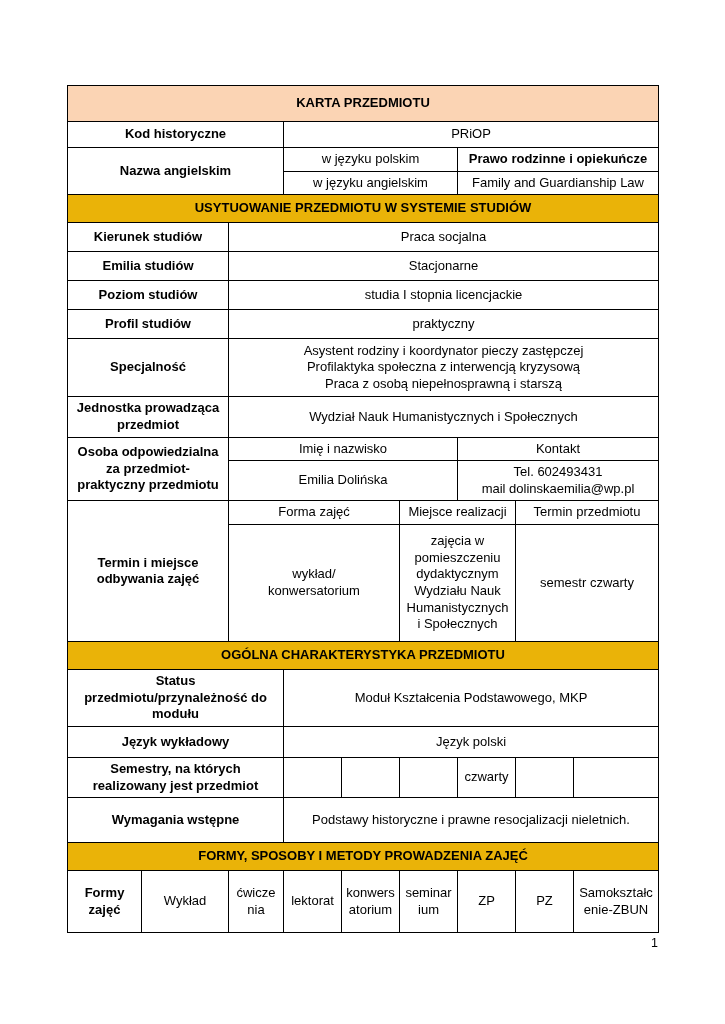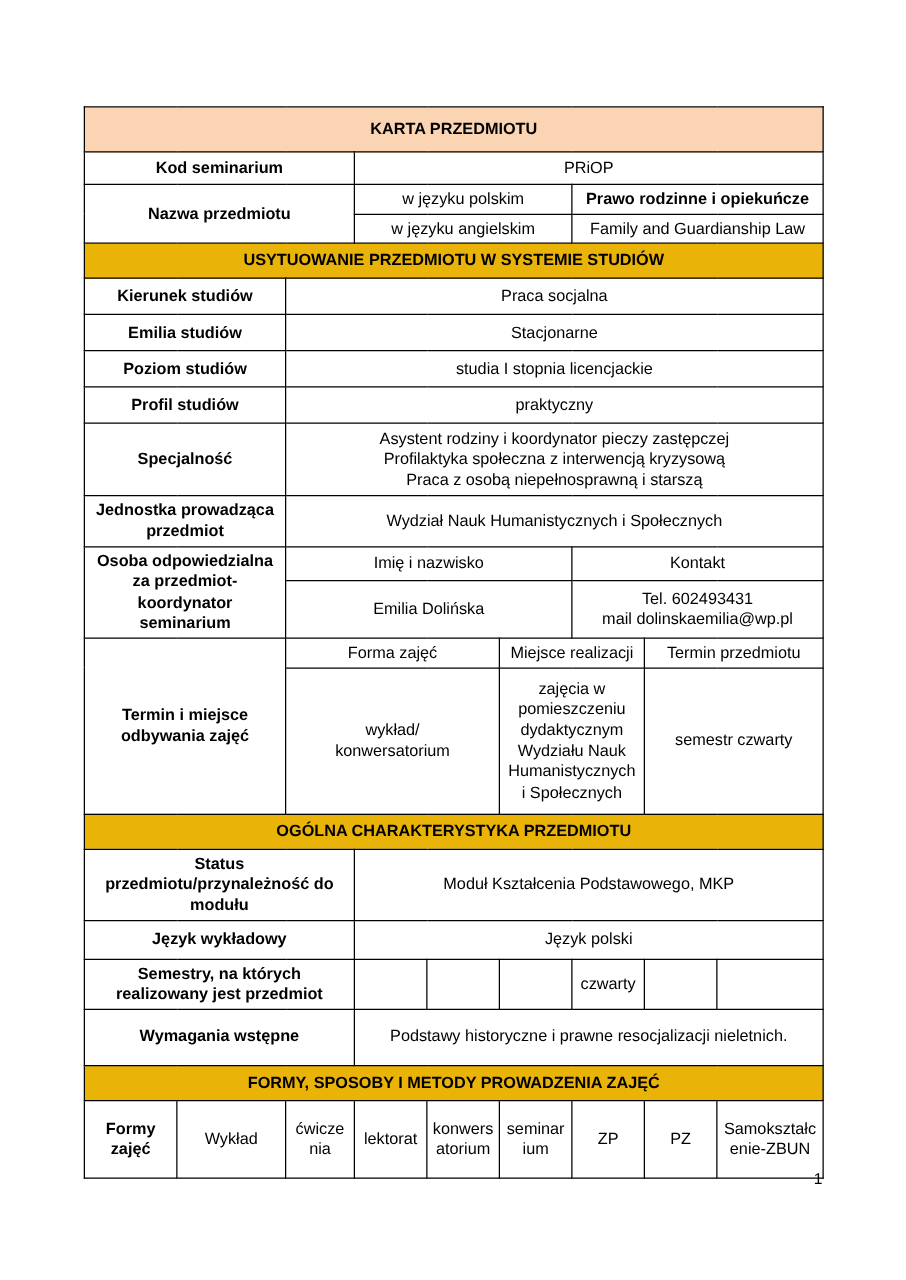--- a/index.html
+++ b/index.html
@@ -58,26 +58,26 @@
           <col style="width:58px">
           <col style="width:85px">
       </colgroup>
 
       <tbody>
           <tr class="title-row">
         <td colspan="9" class="b">KARTA PRZEDMIOTU</td>
       </tr>
 
       <tr style="height:26px">
-        <td colspan="3" class="b">Kod seminarium</td>
+        <td colspan="3" class="b">Kod historyczne</td>
         <td colspan="6">PRiOP</td>
       </tr>
 
       <tr style="height:21px">
-        <td colspan="3" rowspan="2" class="b">Nazwa przedmiotu</td>
+        <td colspan="3" rowspan="2" class="b">Nazwa angielskim</td>
         <td colspan="3">w języku polskim</td>
         <td colspan="3" class="b">Prawo rodzinne i opiekuńcze</td>
       </tr>
       <tr style="height:21px">
         <td colspan="3">w języku angielskim</td>
         <td colspan="3">Family and Guardianship Law</td>
       </tr>
 
       <tr class="section-row">
         <td colspan="9" class="b">USYTUOWANIE PRZEDMIOTU W SYSTEMIE STUDIÓW</td>
@@ -107,21 +107,21 @@
       </tr>
       <tr style="height:39px">
         <td colspan="2" class="b">Jednostka prowadząca
 przedmiot</td>
         <td colspan="7">Wydział Nauk Humanistycznych i Społecznych</td>
       </tr>
 
       <tr style="height:22px">
         <td colspan="2" rowspan="2" class="b">Osoba odpowiedzialna
 za przedmiot-
-koordynator seminarium</td>
+praktyczny przedmiotu</td>
         <td colspan="4" class="left">Imię i nazwisko</td>
         <td colspan="3">Kontakt</td>
       </tr>
       <tr style="height:36px">
         <td colspan="4" class="left">Emilia Dolińska</td>
         <td colspan="3" class="left">Tel. 602493431
 mail dolinskaemilia@wp.pl</td>
       </tr>
 
       <tr style="height:23px">

